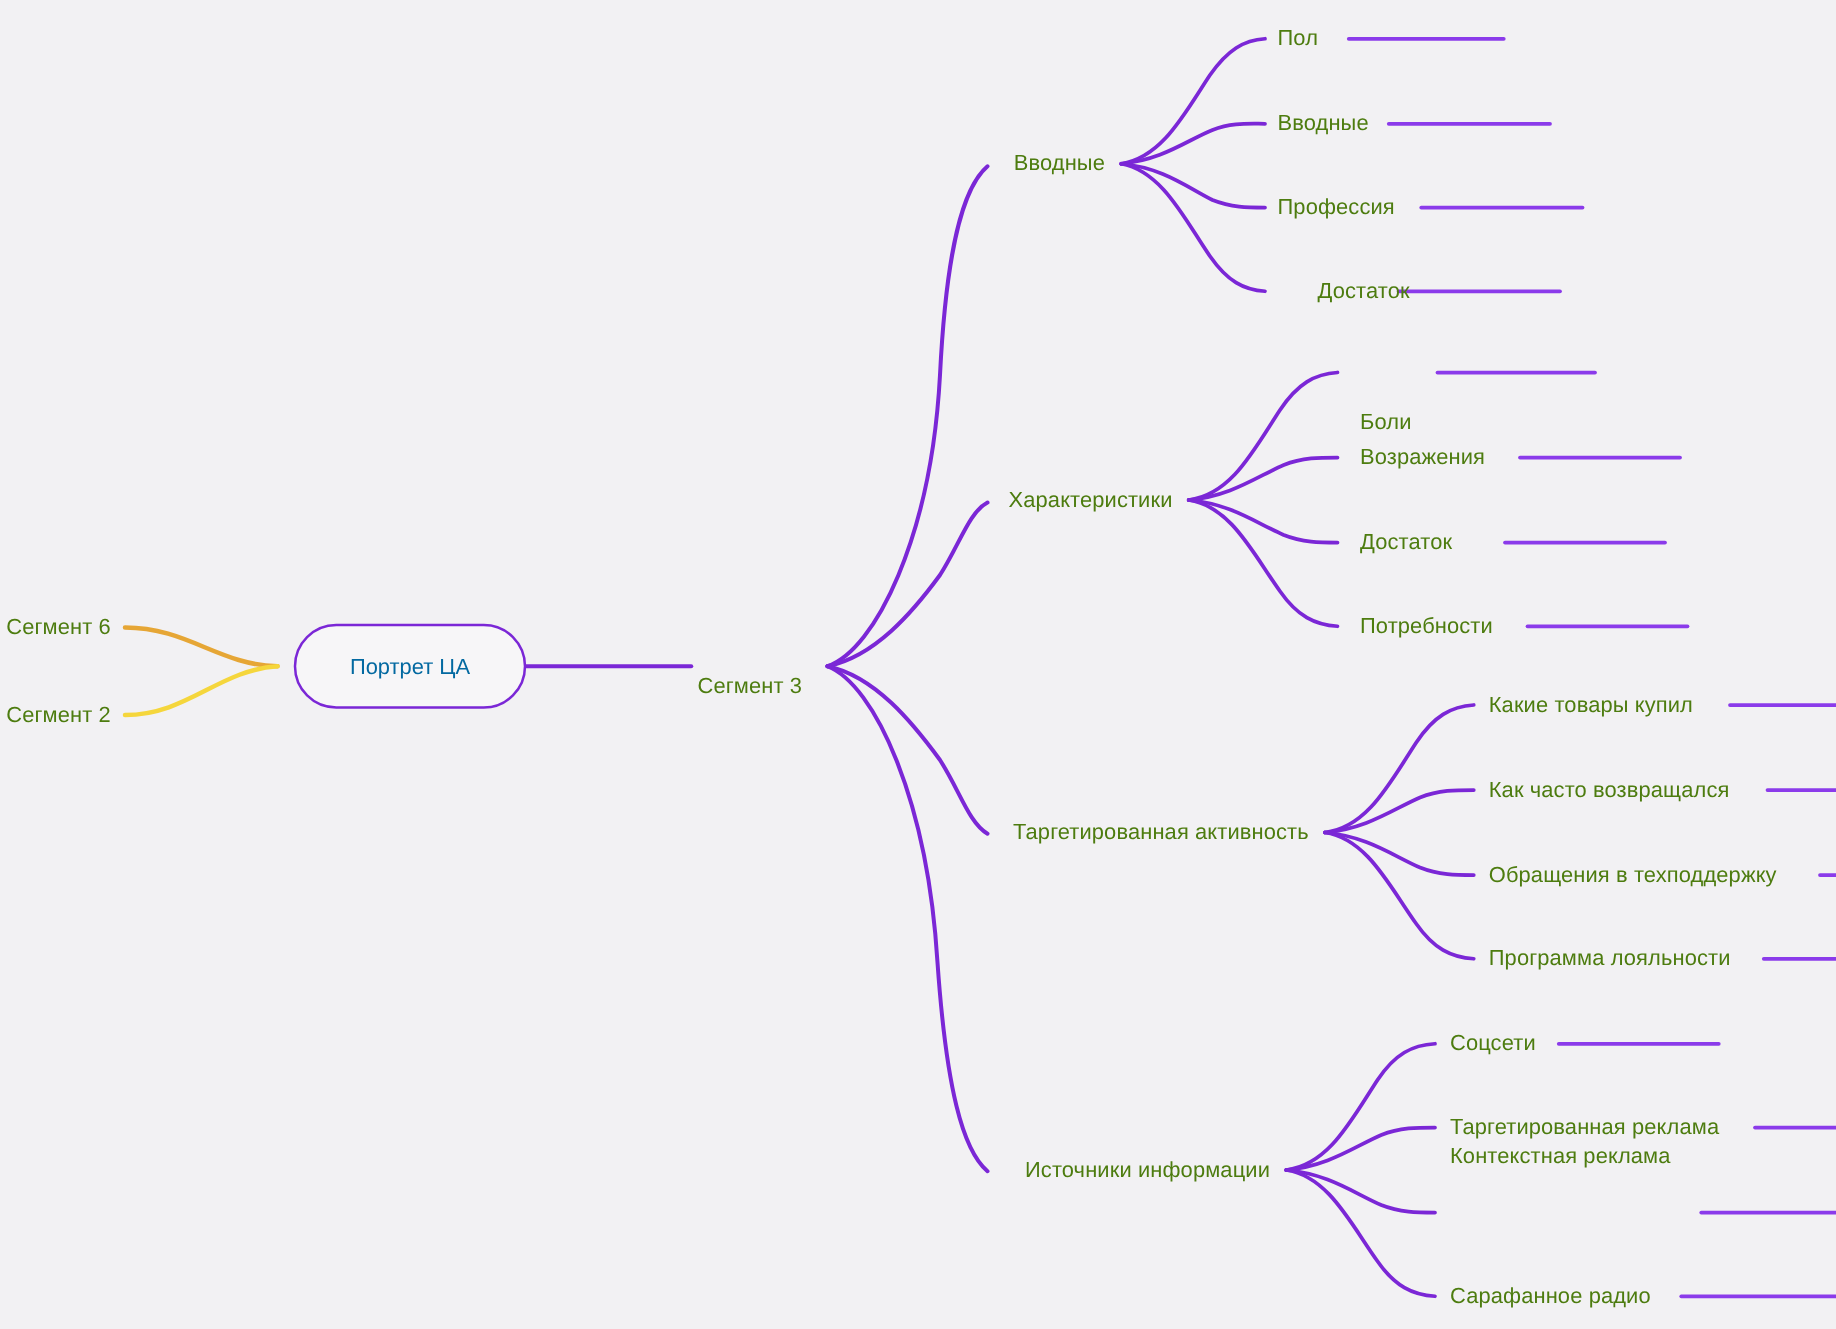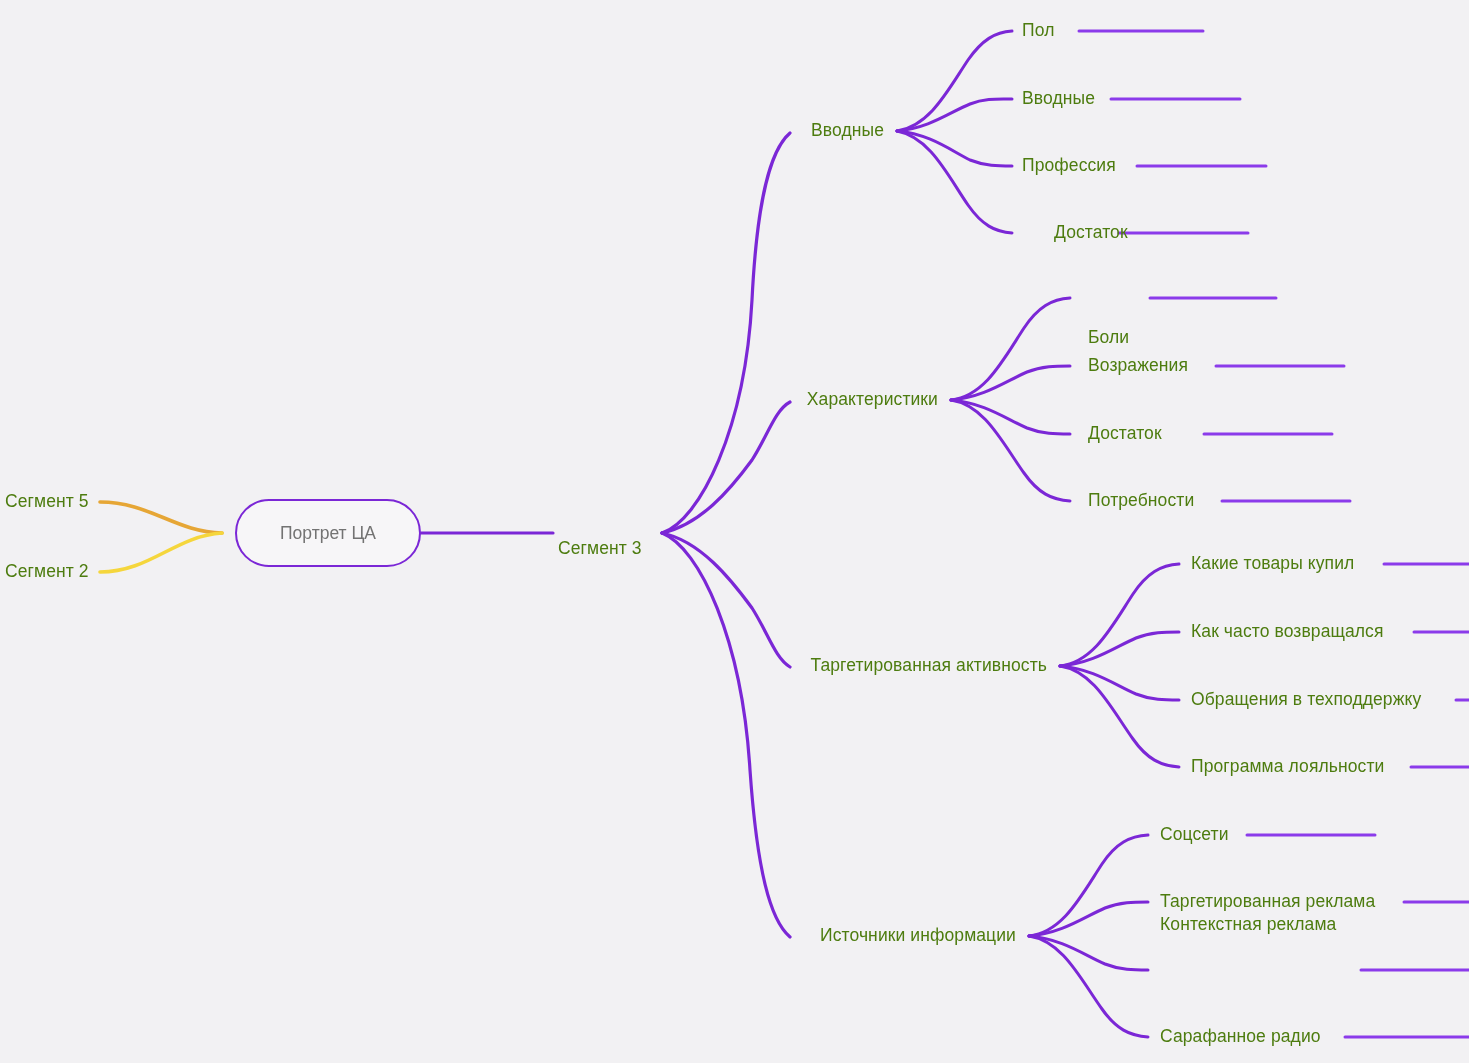--- a/index.html
+++ b/index.html
@@ -43,21 +43,21 @@
   .root-node {
     position: absolute;
     box-sizing: border-box;
     border: 2.6px solid #7B27D6;
     border-radius: 36px;
     background: #f7f6f8;
     display: flex;
     align-items: center;
     justify-content: center;
     font-size: 17.5px;
-    color: #737373;
+    color: #0369a1;
     white-space: nowrap;
   }
 </style>
 </head>
 <body>
 
 <div id="stage">
 
   <svg id="edges" viewBox="0 0 1469 1063" width="1469" height="1063" xmlns="http://www.w3.org/2000/svg">
 
@@ -105,21 +105,21 @@
     <path d="M 1029,936 C 1063,933 1084,917 1105,908 C 1120,902 1134,902 1148,902" fill="none" stroke="#7B27D6" stroke-width="3.0" stroke-linecap="round"></path>
     <path d="M 1029,936 C 1063,939 1084,955 1105,964 C 1120,970 1134,970 1148,970" fill="none" stroke="#7B27D6" stroke-width="3.0" stroke-linecap="round"></path>
     <path d="M 1029,936 C 1063,941 1081,980 1102,1009 C 1116,1029 1130,1036 1148,1037" fill="none" stroke="#7B27D6" stroke-width="3.0" stroke-linecap="round"></path>
 
     <path d="M 1247,835 L 1375,835" stroke="#8B3BEA" stroke-width="3.0" stroke-linecap="round"></path>
     <path d="M 1404,902 L 1469,902" stroke="#8B3BEA" stroke-width="3.0" stroke-linecap="round"></path>
     <path d="M 1361,970 L 1469,970" stroke="#8B3BEA" stroke-width="3.0" stroke-linecap="round"></path>
     <path d="M 1345,1037 L 1469,1037" stroke="#8B3BEA" stroke-width="3.0" stroke-linecap="round"></path>
   </svg>
 
-  <div class="node-label anchor-left" style="left:5px; top:502px;">Сегмент 5</div>
+  <div class="node-label anchor-left" style="left:5px; top:502px;">Сегмент 6</div>
   <div class="node-label anchor-left" style="left:5px; top:572px;">Сегмент 2</div>
 
   <div class="root-node" style="left:235px; top:499px; width:186px; height:68px;">
     <span>Портрет ЦА</span>
   </div>
 
   <div class="node-label anchor-left" style="left:558px; top:533px;margin-top:16px;">Сегмент 3</div>
 
   <div class="node-label anchor-right" style="left:884px; top:131px;">Вводные</div>
   <div class="node-label anchor-right" style="left:938px; top:400px;">Характеристики</div>

